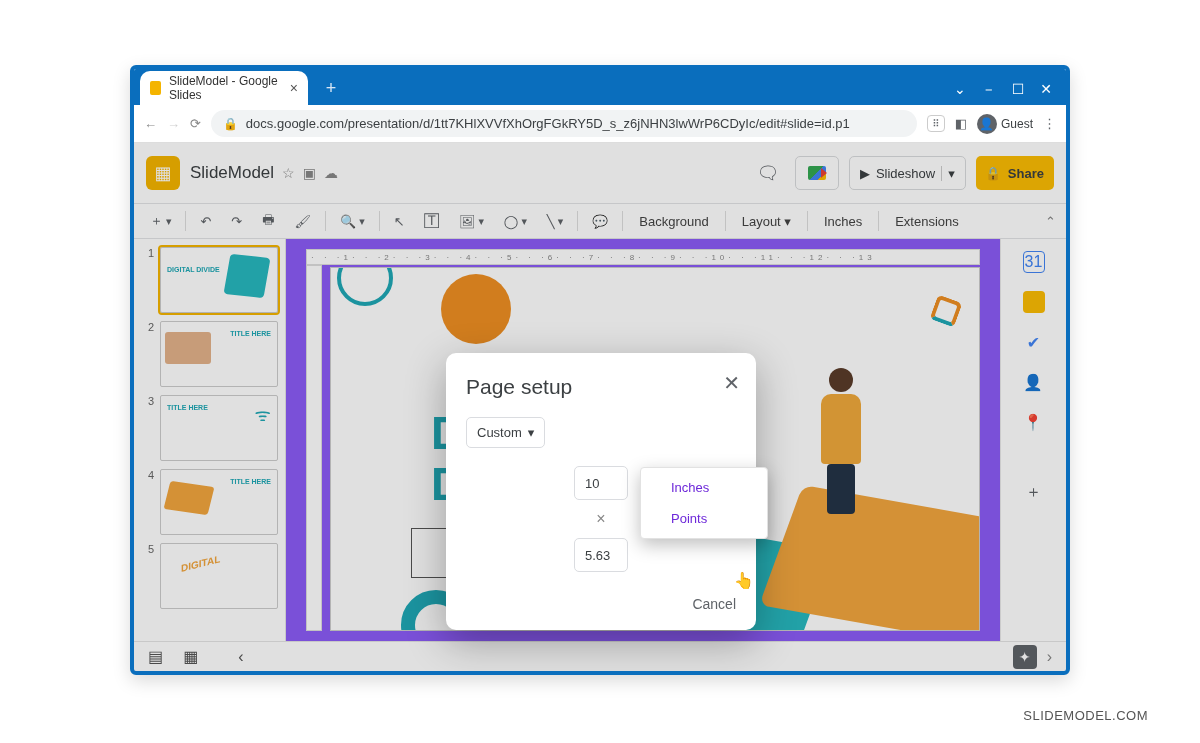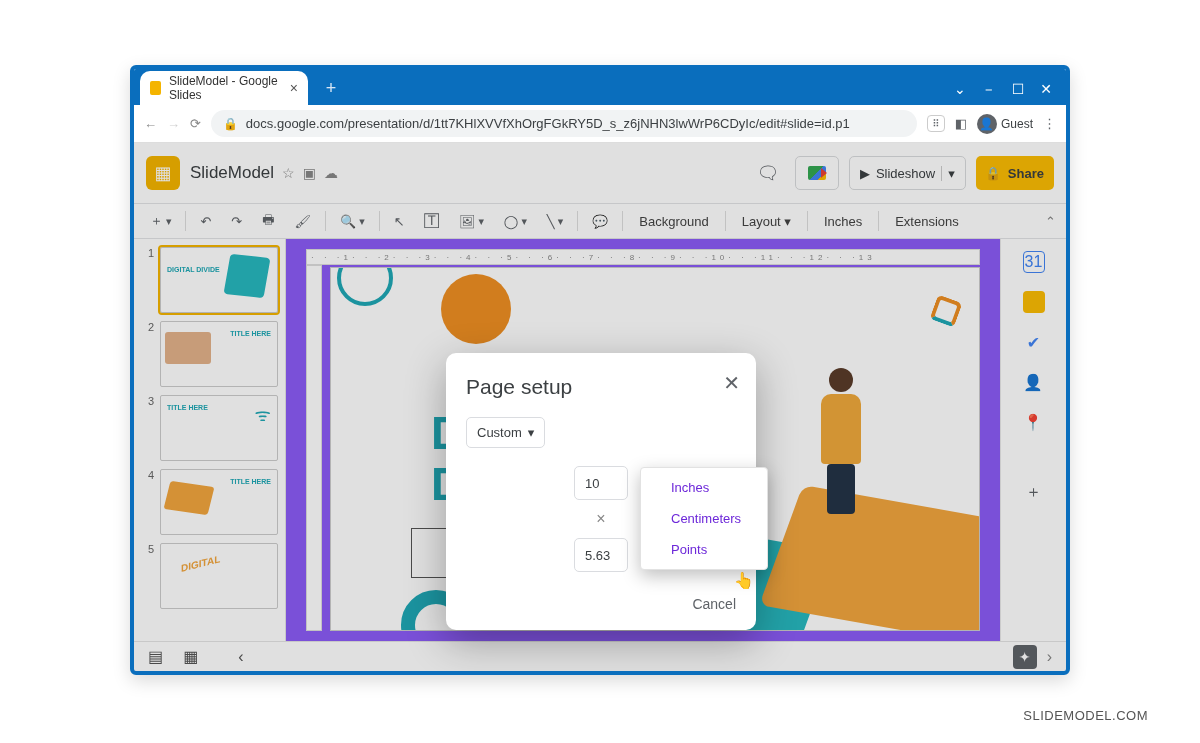--- a/index.html
+++ b/index.html
@@ -313,21 +313,20 @@
         <span class="x">×</span>
         <input value="5.63" style="">
       </div>
       <div class="m-actions">
         <span class="cancel">Cancel</span>
       </div>
     </div>
 
     <div class="unit-menu">
       <div>Inches</div>
-      <div>Centimeters</div>
       <div>Points</div>
     </div>
 
     <span class="cursor">👆</span>
 
   </div>
 </div>
 
 <div class="watermark">SLIDEMODEL.COM</div>
 

